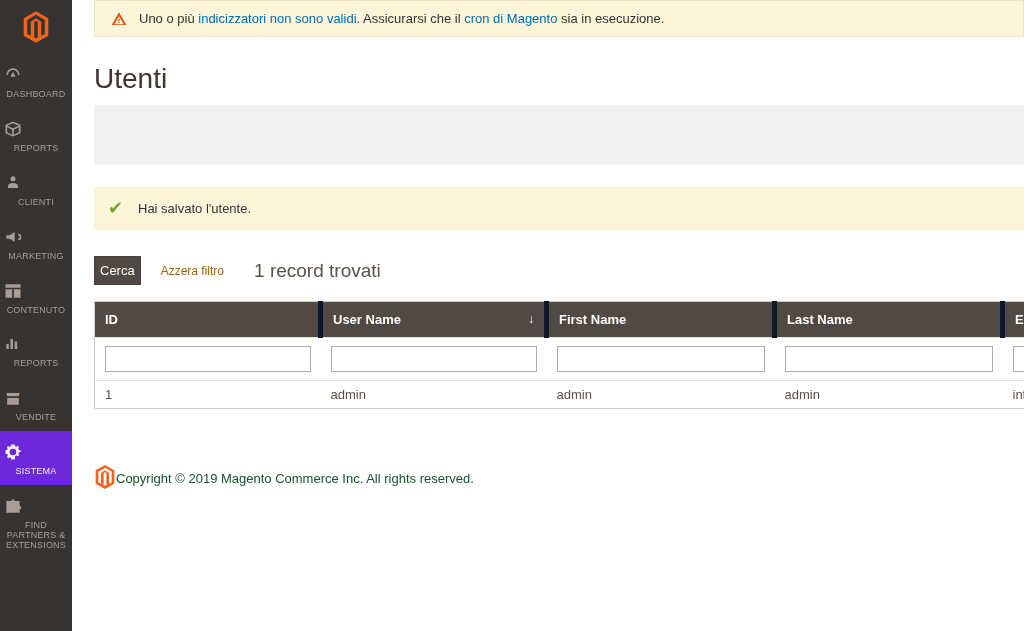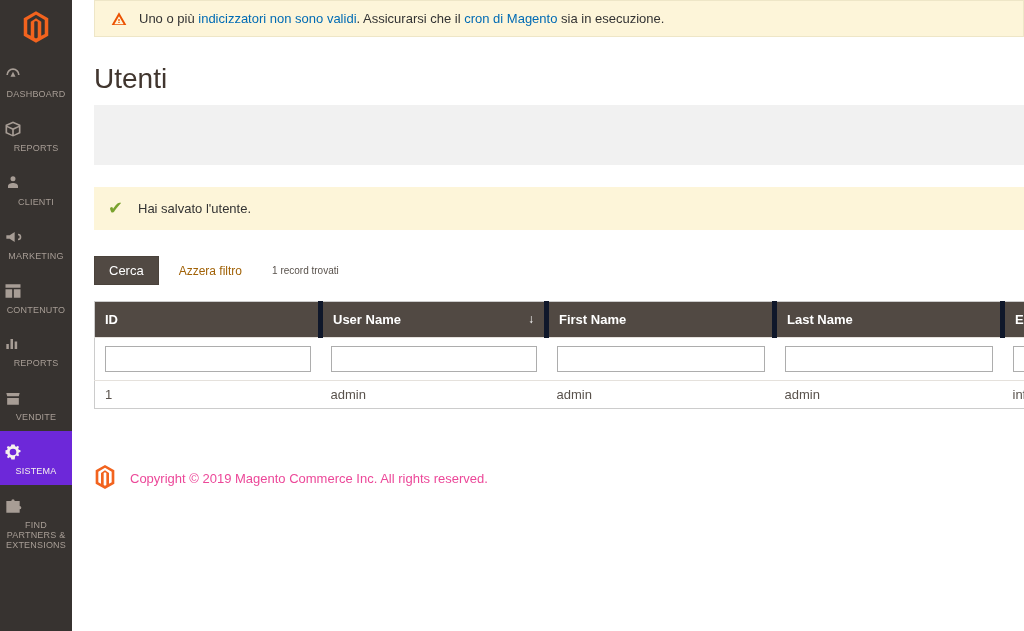--- a/index.html
+++ b/index.html
@@ -105,32 +105,32 @@
   .grid-controls {
     margin-top: 26px;
     display: flex;
     align-items: center;
     gap: 20px;
   }
   .btn-search {
     background: #514943;
     color: #fff;
     border: 1px solid #4a423b;
-    padding: 6px 14px;
+    padding: 6px 5px;
     font-size: 13px;
     cursor: pointer;
   }
   .link-reset {
     color: #a16207;
     font-size: 12px;
     cursor: pointer;
   }
   .record-count {
     color: #59524c;
-    font-size: 10px;
+    font-size: 19px;
     margin-left: 10px;
   }
   .grid {
     margin-top: 16px;
     border: 1px solid #ccc;
     border-collapse: collapse;
     width: 1060px;
   }
   .grid th {
     background: #514943;
@@ -164,22 +164,21 @@
     height: 26px;
     border: 1px solid #adadad;
     background: #fff;
     padding: 0 6px;
     font-size: 13px;
   }
   .footer {
     margin-top: 56px;
     display: flex;
     align-items: center;
-    gap: 14px;
-    color: #ec4899;
+    color: #14532d;
     font-size: 13px;
   }
   .footer-logo svg { width: 22px; height: 24px; }
 </style>
 </head>
 <body>
 
 <nav class="sidebar">
   <div class="sidebar-logo">
     <svg viewBox="0 0 32 36">

